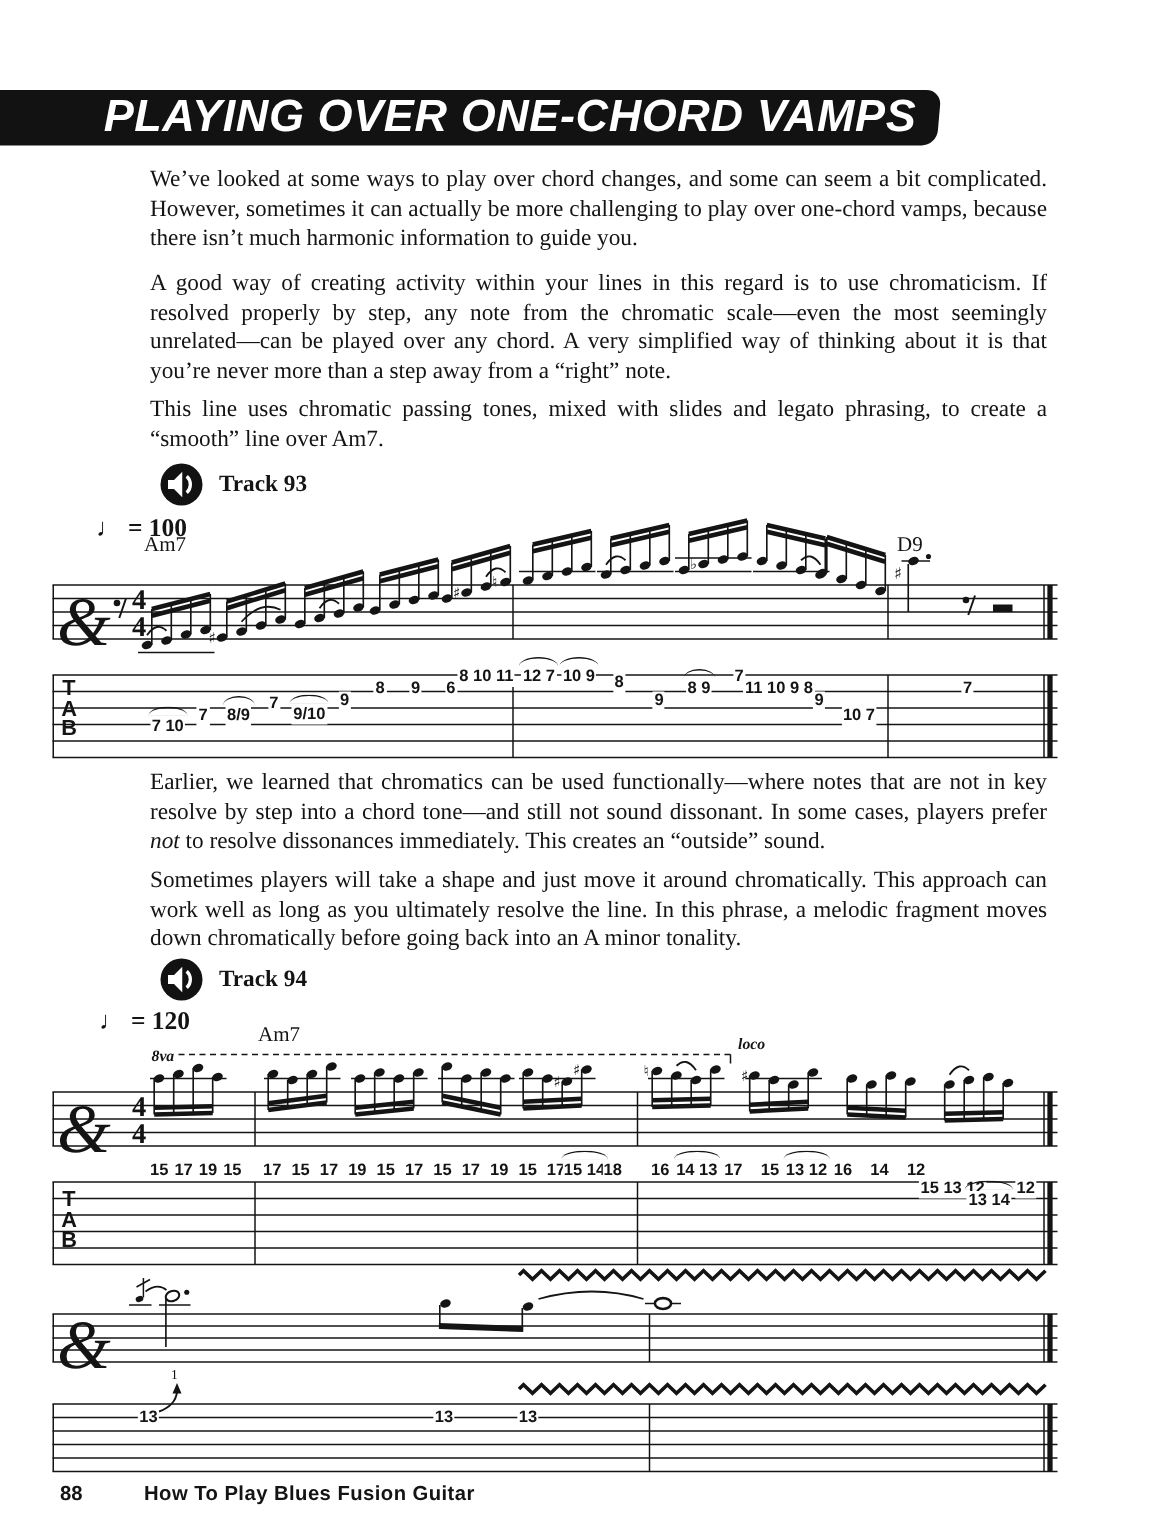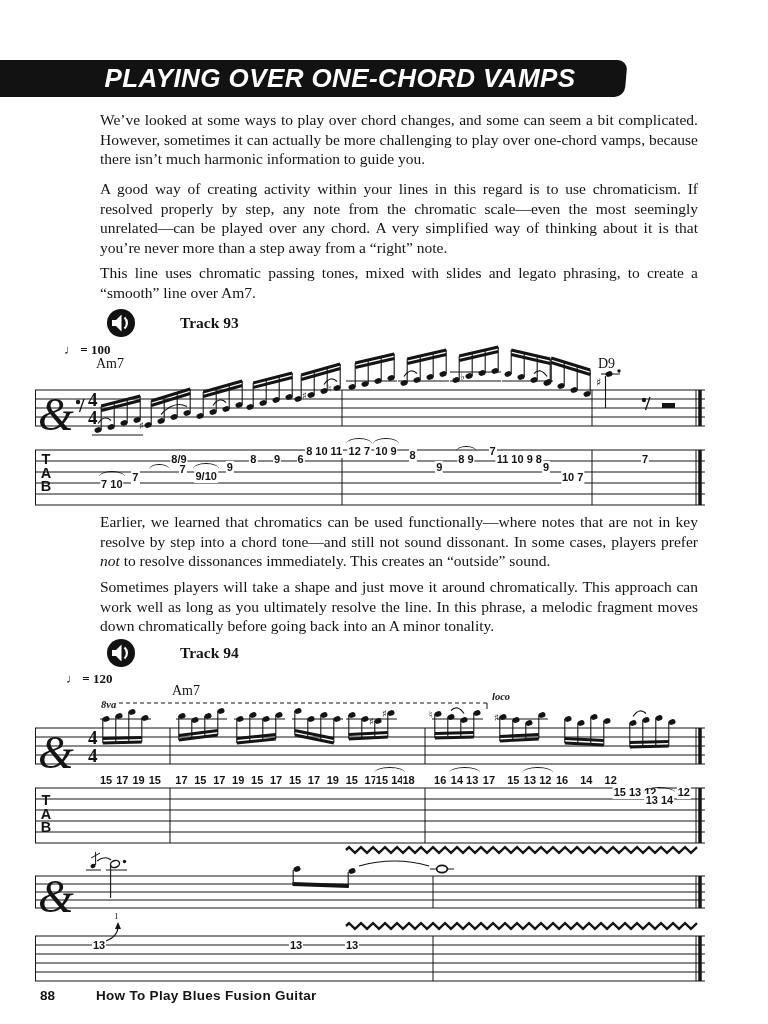--- a/index.html
+++ b/index.html
@@ -3,27 +3,27 @@
 <meta charset="utf-8">
 <style>
   html,body{margin:0;padding:0;background:#9a9a9a;}
   .page{position:relative;width:768px;height:1024px;margin:0 auto;background:#fff;
         font-family:"Liberation Serif",serif;color:#141414;overflow:hidden;}
   .banner-bg{position:absolute;top:60px;left:-28px;width:654px;height:37px;background:#121212;
              border-radius:10px;transform:skewX(-5deg);}
   .banner-text{position:absolute;top:60px;left:0;width:624px;height:37px;line-height:36px;
                text-align:center;padding-left:28px;color:#fff;
                font-family:"Liberation Sans",sans-serif;font-weight:bold;font-style:italic;
-               font-size:26px;letter-spacing:.4px;white-space:nowrap;}
+               font-size:30px;letter-spacing:.4px;white-space:nowrap;}
   .para{position:absolute;left:100px;width:598px;font-size:15.5px;line-height:19.5px;
         text-align:justify;margin:0;}
   .track{position:absolute;left:106px;display:flex;align-items:center;gap:10px;}
-  .track-label{font-weight:bold;font-size:15.5px;margin-left:34px;}
+  .track-label{font-weight:bold;font-size:15.5px;}
   .mlabel{position:absolute;font-size:14px;}
-  .tempo{position:absolute;font-weight:bold;font-size:13px;
+  .tempo{position:absolute;font-weight:bold;font-size:17px;
          font-family:"Liberation Serif","DejaVu Sans",serif;}
   .ottava{position:absolute;font-style:italic;font-weight:bold;font-size:10.5px;}
   .loco{position:absolute;font-style:italic;font-weight:bold;font-size:10.5px;}
   .tabletters{position:absolute;left:39px;display:flex;flex-direction:column;
               font-family:"Liberation Sans",sans-serif;font-weight:bold;font-size:14.5px;
               line-height:13.5px;text-align:center;width:14px;}
   .overlay{position:absolute;left:0;top:0;width:768px;height:1024px;pointer-events:none;}
   .tabnum{position:absolute;transform:translateX(-50%);
           font-family:"Liberation Sans",sans-serif;font-weight:bold;font-size:11px;
           line-height:13px;background:#fff;padding:0 1px;white-space:nowrap;}
@@ -413,21 +413,21 @@
       <line x1="700" y1="936" x2="700" y2="981" stroke="#141414" stroke-width="3.5"></line>
       <path d="M106,941 Q117,937 118,928" stroke="#141414" fill="none" stroke-width="1.3"></path>
       <polygon points="115,929 121,929 118,922" fill="#141414"></polygon>
       <text x="114" y="919" font-size="9" fill="#141414" font-family="&quot;Liberation Serif&quot;,&quot;DejaVu Sans&quot;,serif" font-style="normal" font-weight="normal">1</text>
     </svg>
 
   <div class="overlay" id="tabnums1">
       <span class="tabnum" style="left: 111.8px; top: 478px;">7 10</span>
       <i class="arc" style="left: 111.8px; top: 471px; width: 26px;"></i>
       <span class="tabnum" style="left: 135.4px; top: 471px;">7</span>
-      <span class="tabnum" style="left: 159px; top: 453px; margin-left: 20px;">8/9</span>
+      <span class="tabnum" style="left: 159px; top: 471px;">8/9</span>
       <i class="arc" style="left: 159px; top: 464px; width: 20.5px;"></i>
       <span class="tabnum" style="left: 182.6px; top: 463px;">7</span>
       <span class="tabnum" style="left: 206.2px; top: 470px;">9/10</span>
       <i class="arc" style="left: 206.2px; top: 463px; width: 26px;"></i>
       <span class="tabnum" style="left: 229.8px; top: 461px;">9</span>
       <span class="tabnum" style="left: 253.4px; top: 453px;">8</span>
       <span class="tabnum" style="left: 277px; top: 453px;">9</span>
       <span class="tabnum" style="left: 300.6px; top: 453px;">6</span>
       <span class="tabnum" style="left: 324.2px; top: 445px;">8 10 11</span>
       <span class="tabnum" style="left: 359.333px; top: 445px;">12 7</span>

